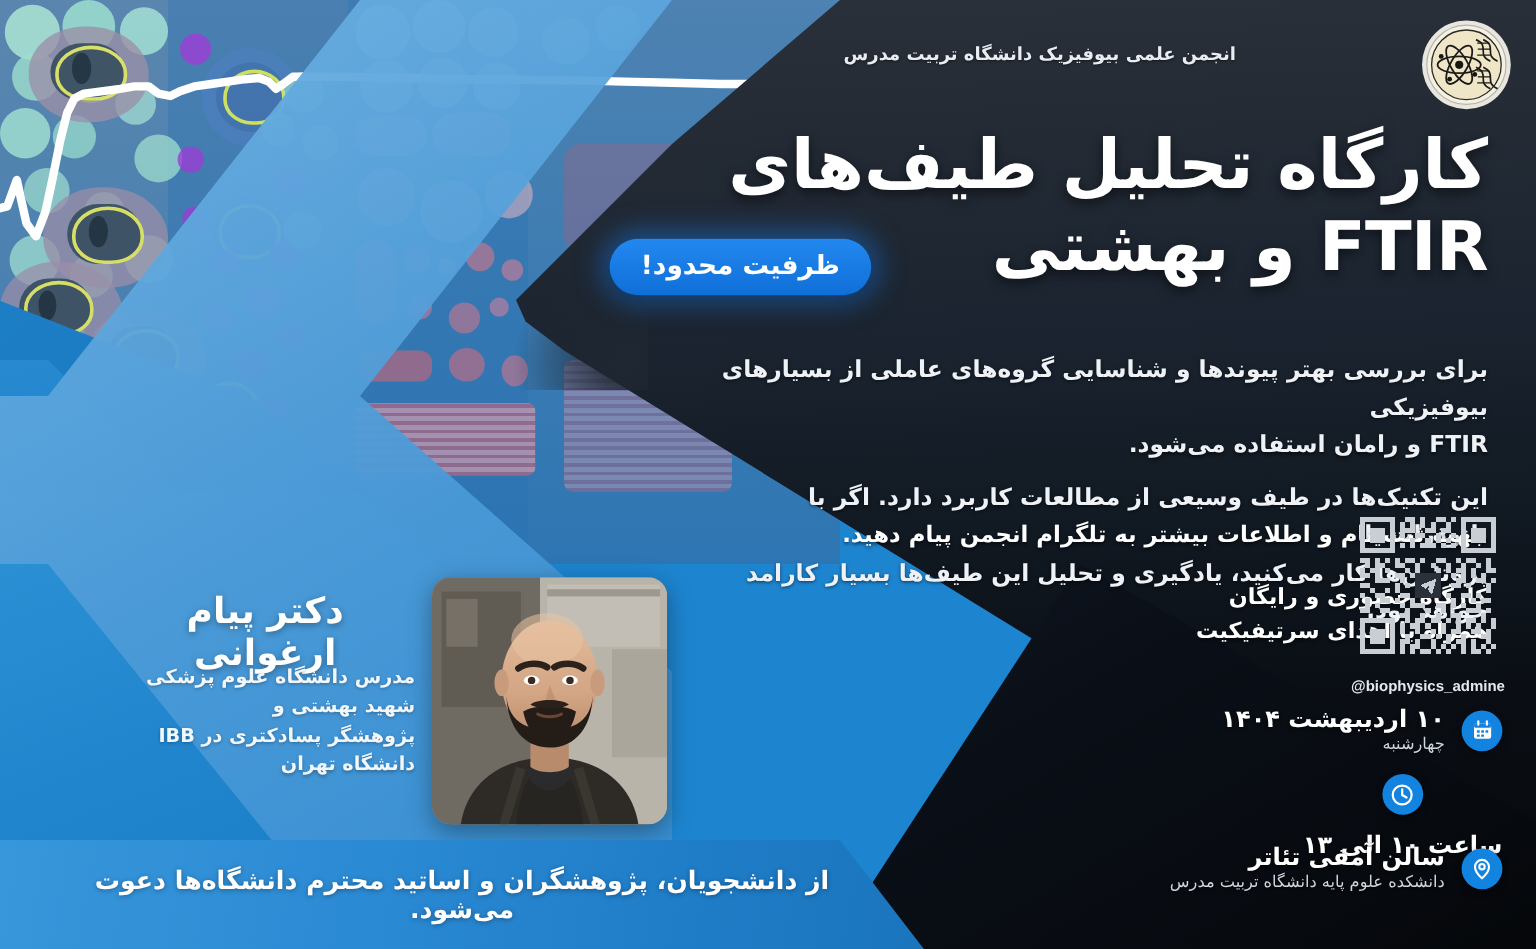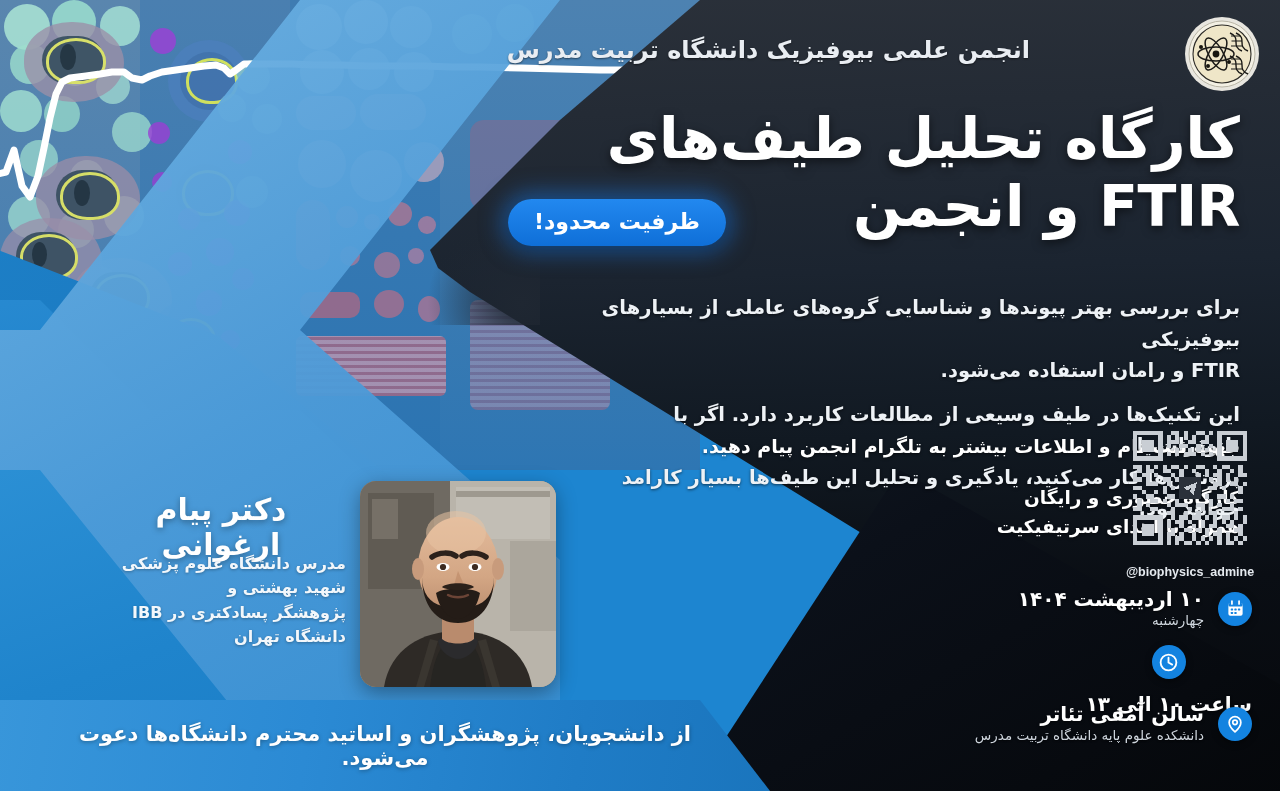--- a/index.html
+++ b/index.html
@@ -79,21 +79,21 @@
   }
   .dark-lowband{
     position:absolute;left:430px;top:470px;width:860px;height:330px;
     background:linear-gradient(150deg,#141c26 0%,#0b1019 40%,#05070a 100%);
     clip-path:polygon(470px 0,860px 220px,860px 330px,255px 330px);
   }
 
   
   .org-line{
     position:absolute;right:250px;top:36px;
-    color:#e9edf2;font-size:24px;font-weight:600;
+    color:#e9edf2;font-size:15px;font-weight:600;
     letter-spacing:.2px;white-space:nowrap;
     text-shadow:0 1px 2px rgba(0,0,0,.5);
   }
   .logo-seal{
     position:absolute;right:20px;top:16px;width:76px;height:76px;
   }
 
   
   .title{
     position:absolute;right:40px;top:104px;width:720px;
@@ -367,21 +367,21 @@
         <path d="M46,40 C58,45 46,53 58,58"></path>
         <path d="M52,40 C64,45 52,53 64,58"></path>
         <path d="M47,20 L57,20 M47.5,25 L58,25 M47,30 L58,30
                  M47,43 L57,43 M47.5,48 L58,48 M47,53 L58,53" stroke-width="1.1"></path>
       </g>
     </svg>
   </div>
 
   <div class="title">
     <span class="ln">کارگاه تحلیل طیف‌های</span>
-    <span class="ln">FTIR و انجمن</span>
+    <span class="ln">FTIR و بهشتی</span>
   </div>
 
   <div class="badge">ظرفیت محدود!</div>
 
   <div class="body-block">
     <p>برای بررسی بهتر پیوندها و شناسایی گروه‌های عاملی از بسیار‌های بیوفیزیکی</p>
     <p>FTIR و رامان استفاده می‌شود.</p>
     <div class="gap"></div>
     <p>این تکنیک‌ها در طیف وسیعی از مطالعات کاربرد دارد. اگر با نانوذرات یا</p>
     <p>پروتئین‌ها کار می‌کنید، یادگیری و تحلیل این طیف‌ها بسیار کارامد خواهد بود.</p>

